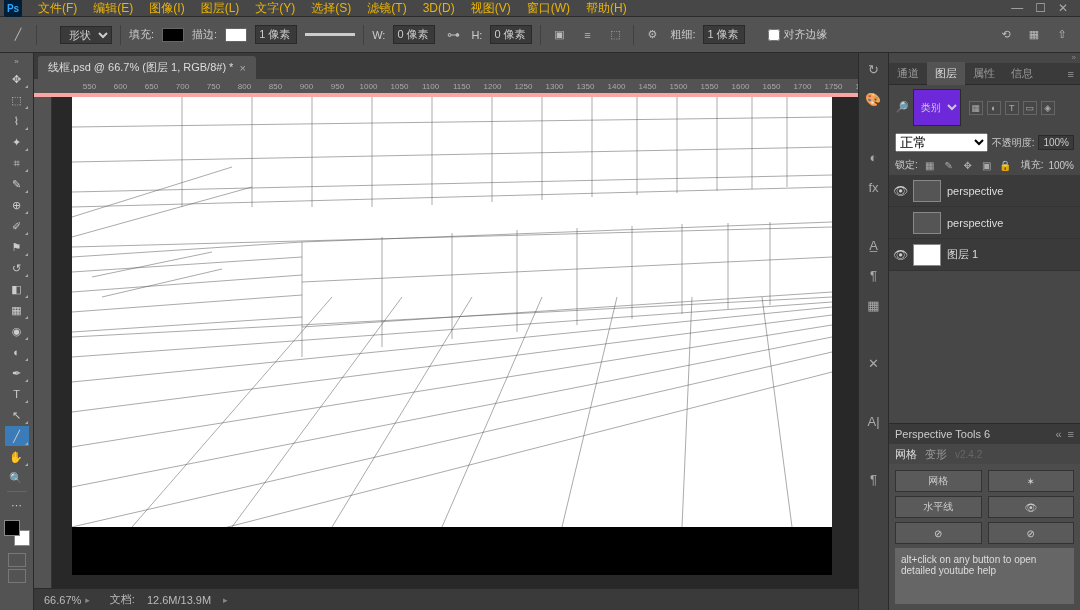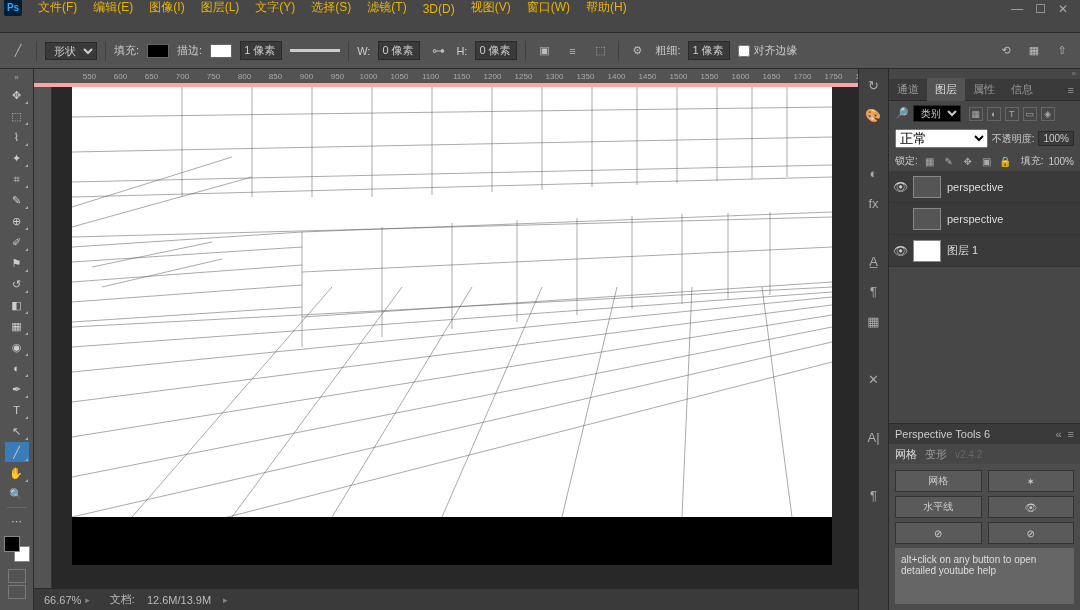--- a/index.html
+++ b/index.html
@@ -1,29 +1,29 @@
 <!DOCTYPE html>
 <html><head>
 <meta charset="utf-8">
 <style>
 * { margin: 0; padding: 0; box-sizing: border-box; font-family: "Microsoft YaHei", sans-serif; }
 body { background: #474747; color: #ccc; font-size: 11px; overflow: hidden; width: 1080px; height: 610px; }
 .app { display: flex; flex-direction: column; height: 610px; }
 
 
-.menubar { height: 14px; background: #474747; display: flex; align-items: flex-end; padding: 16px 4px; border-bottom: 1px solid #2a2a2a; }
+.menubar { height: 14px; background: #474747; display: flex; align-items: center; padding: 8px 4px; border-bottom: 1px solid #2a2a2a; }
 .menubar .logo { width: 18px; height: 18px; background: #001e36; color: #31a8ff; display: flex; align-items: center; justify-content: center; font-weight: bold; font-size: 10px; border-radius: 2px; margin-right: 8px; }
 .menubar .menuitem { padding: 0 8px; cursor: pointer; font-size: 12px; color: #eab308; }
 .winctrl { margin-left: auto; display: flex; gap: 12px; color: #aaa; padding-right: 8px; }
 .winctrl span { cursor: pointer; font-size: 12px; }
 
 
 .optionsbar { height: 36px; background: #535353; display: flex; align-items: center; padding: 0 8px; gap: 8px; border-bottom: 1px solid #2a2a2a; font-size: 11px; }
 .optionsbar .sep { width: 1px; height: 20px; background: #404040; }
-.optionsbar select, .optionsbar input { background: #3a3a3a; color: #ccc; border: 1px solid #2a2a2a; font-size: 11px; padding: 1px 4px; }
+.optionsbar select, .optionsbar input { background: #3a3a3a; color: #ccc; border: 1px solid #2a2a2a; font-size: 11px; padding: 1px 4px; margin-left: 15px; }
 .swatch { width: 22px; height: 14px; background: #000; border: 1px solid #666; display: inline-block; }
 .opt-label { color: #ccc; }
 .opt-input { width: 42px; background: #3a3a3a; border: 1px solid #2a2a2a; color: #ccc; padding: 1px 3px; }
 .icon-btn { width: 20px; height: 20px; display: inline-flex; align-items: center; justify-content: center; cursor: pointer; color: #bbb; }
 .chain { font-size: 13px; }
 .stroke-style { width: 50px; height: 3px; background: #ccc; display: inline-block; }
 .checkbox-wrap { display: flex; align-items: center; gap: 3px; }
 .checkbox-wrap input[type="checkbox"] { width: 12px; height: 12px; }
 .rbtns { margin-left: auto; display: flex; gap: 8px; }
 
@@ -70,21 +70,21 @@
 
 .right { width: 192px; background: #474747; display: flex; flex-direction: column; border-left: 1px solid #2a2a2a; }
 .panel-collapse { height: 10px; display: flex; justify-content: flex-end; padding: 0 4px; color: #888; font-size: 8px; }
 
 .panel-tabs { height: 22px; background: #3a3a3a; display: flex; align-items: center; font-size: 11px; border-bottom: 1px solid #2a2a2a; }
 .panel-tabs .ptab { padding: 4px 8px; cursor: pointer; color: #999; }
 .panel-tabs .ptab.active { background: #535353; color: #ddd; }
 .panel-tabs .menu { margin-left: auto; padding: 0 6px; cursor: pointer; color: #999; }
 
 .layers-head { padding: 4px 6px; background: #474747; display: flex; align-items: center; gap: 4px; font-size: 10px; }
-.layers-head select { background: #000000; color: #ccc; border: 1px solid #2a2a2a; font-size: 10px; padding: 1px 3px; }
+.layers-head select { background: #6d28d9; color: #ccc; border: 1px solid #2a2a2a; font-size: 10px; padding: 11px 3px; }
 .layers-head .filters { display: flex; gap: 4px; margin-left: 4px; }
 .layers-head .fbtn { width: 14px; height: 14px; border: 1px solid #666; cursor: pointer; display: flex; align-items: center; justify-content: center; font-size: 9px; color: #aaa; }
 
 .layers-row2 { padding: 3px 6px; display: flex; align-items: center; gap: 4px; font-size: 10px; }
 .layers-row2 .val { background: #3a3a3a; border: 1px solid #2a2a2a; padding: 1px 4px; color: #ccc; }
 
 .locks { padding: 3px 6px; display: flex; align-items: center; gap: 5px; font-size: 10px; }
 .locks .lbtn { width: 14px; height: 14px; display: flex; align-items: center; justify-content: center; color: #aaa; cursor: pointer; font-size: 10px; }
 
 .layer-list { flex: none; background: #3a3a3a; }
@@ -197,20 +197,26 @@
         <div class="bg-color"></div>
         <div class="fg-color"></div>
       </div>
       <div class="mini-icons">
         <div class="mini"></div>
         <div class="mini"></div>
       </div>
     </div>
 
     <div class="docarea">
+      <div class="tabstrip">
+        <div class="doctab">
+          <span>线框.psd @ 66.7% (图层 1, RGB/8#) *</span>
+          <span class="close">×</span>
+        </div>
+      </div>
       <div class="ruler-h" id="rulerH">
           <span>550</span>
           <span>600</span>
           <span>650</span>
           <span>700</span>
           <span>750</span>
           <span>800</span>
           <span>850</span>
           <span>900</span>
           <span>950</span>

